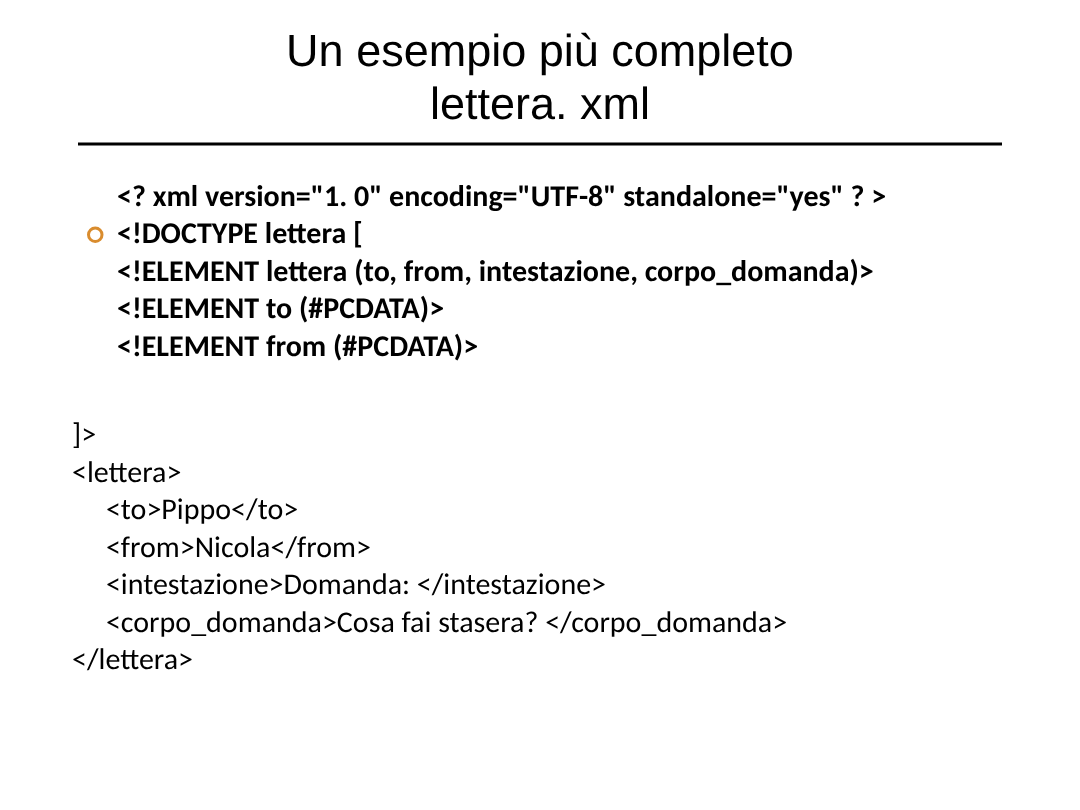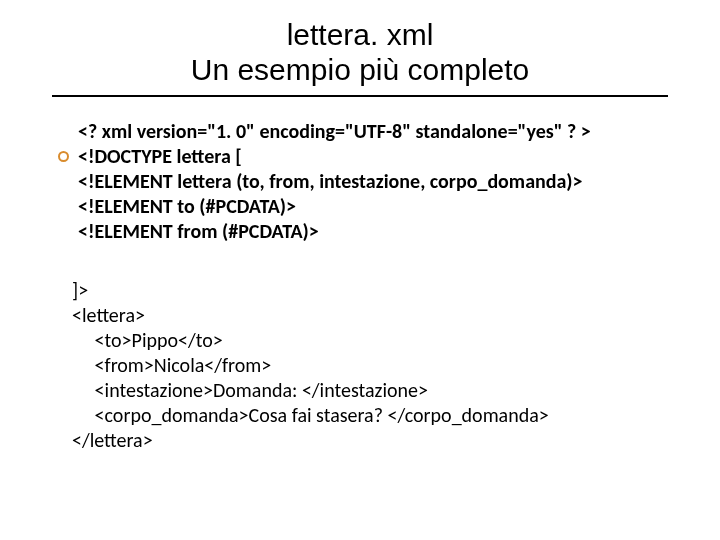--- a/index.html
+++ b/index.html
@@ -36,21 +36,21 @@
     font-size: 20px;
     font-weight: 700;
     color: #000;
     line-height: 1.25;
     white-space: pre;
   }
   .gap {
     height: 34px;
   }
   .code2 {
-    margin: 0 0 0 72px;
+    margin: 0 0 0 48px;
     font-size: 20px;
     font-weight: 400;
     color: #000;
     line-height: 1.25;
     white-space: pre;
   }
   .bullet {
     position: absolute;
     left: 58px;
     top: 151px;
@@ -61,22 +61,22 @@
     background: #fff;
     box-sizing: border-box;
   }
 </style>
 </head>
 <body>
 
 <div class="slide">
 
   <div class="title-block">
+    <div class="title-line">Un esempio più completo</div>
     <div class="title-line">lettera. xml</div>
-    <div class="title-line">Un esempio più completo</div>
   </div>
   <hr class="hr">
 
   <div class="bullet"></div>
 
   <div class="code1"><span>&lt;? xml version="1. 0" encoding="UTF-8" standalone="yes" ? &gt;</span>
 <span>&lt;!DOCTYPE lettera [</span>
 <span>&lt;!ELEMENT lettera (to, from, intestazione, corpo_domanda)&gt;</span>
 <span>&lt;!ELEMENT to (#PCDATA)&gt;</span>
 <span>&lt;!ELEMENT from (#PCDATA)&gt;</span></div>

